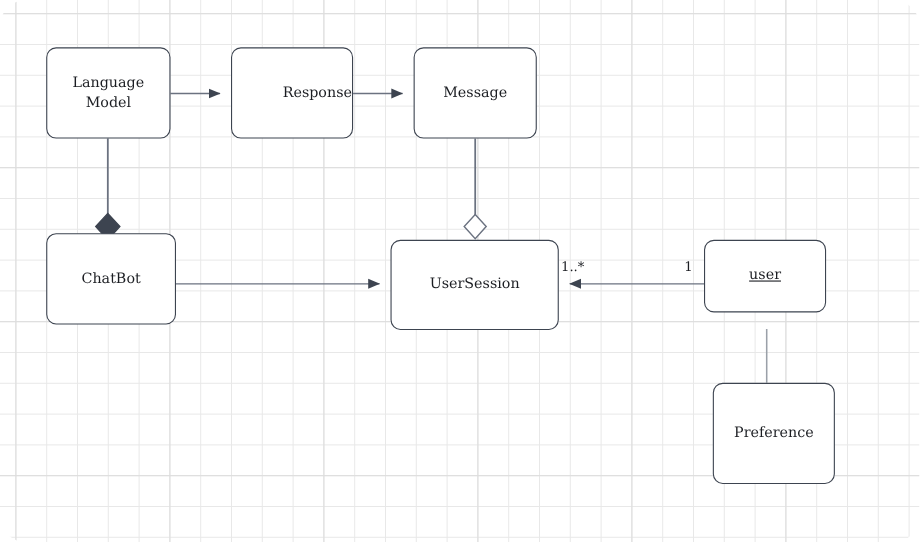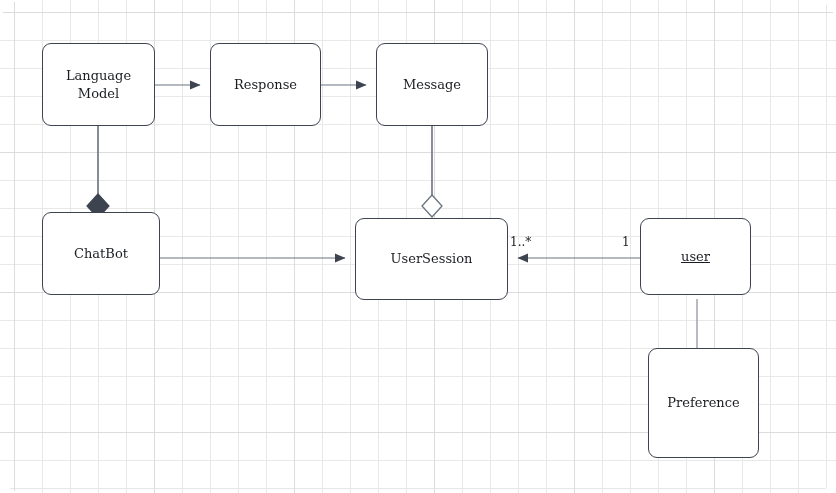--- a/index.html
+++ b/index.html
@@ -106,41 +106,41 @@
     </g>
   </svg>
 
   <div class="node" style="left:42px; top:43px; width:113px; height:83px;">
     <div>
       <span>Language</span>
       <span>Model</span>
     </div>
   </div>
 
-  <div class="node" style="left:210px; top:43px; width:111px; height:83px;">
+  <div class="node" style="left:210px; top:43px; width:111px; height:83px;justify-content:flex-end;">
     <span>Response</span>
   </div>
 
   <div class="node" style="left:376px; top:43px; width:112px; height:83px;">
     <span>Message</span>
   </div>
 
   <div class="node" style="left:42px; top:212px; width:118px; height:83px;text-align:right;">
     <span>ChatBot</span>
   </div>
 
   <div class="node" style="left:355px; top:218px; width:153px; height:82px;text-align:right;">
     <span>UserSession</span>
   </div>
 
-  <div class="node" style="left:640px; top:218px; width:111px; height:77px;text-decoration:underline;">
+  <div class="node" style="left:640px; top:218px; width:111px; height:66px;text-decoration:underline;">
     <span>user</span>
   </div>
 
-  <div class="node" style="left:648px; top:348px; width:111px; height:110px;text-align:center;">
+  <div class="node" style="left:648px; top:348px; width:111px; height:92px;text-align:center;">
     <span>Preference</span>
   </div>
 
   <div class="edge-label" style="left:510px; top:235px;">1..*</div>
 
   <div class="edge-label" style="left:622px; top:235px;">1</div>
 
 </div>
 
 </body></html>

